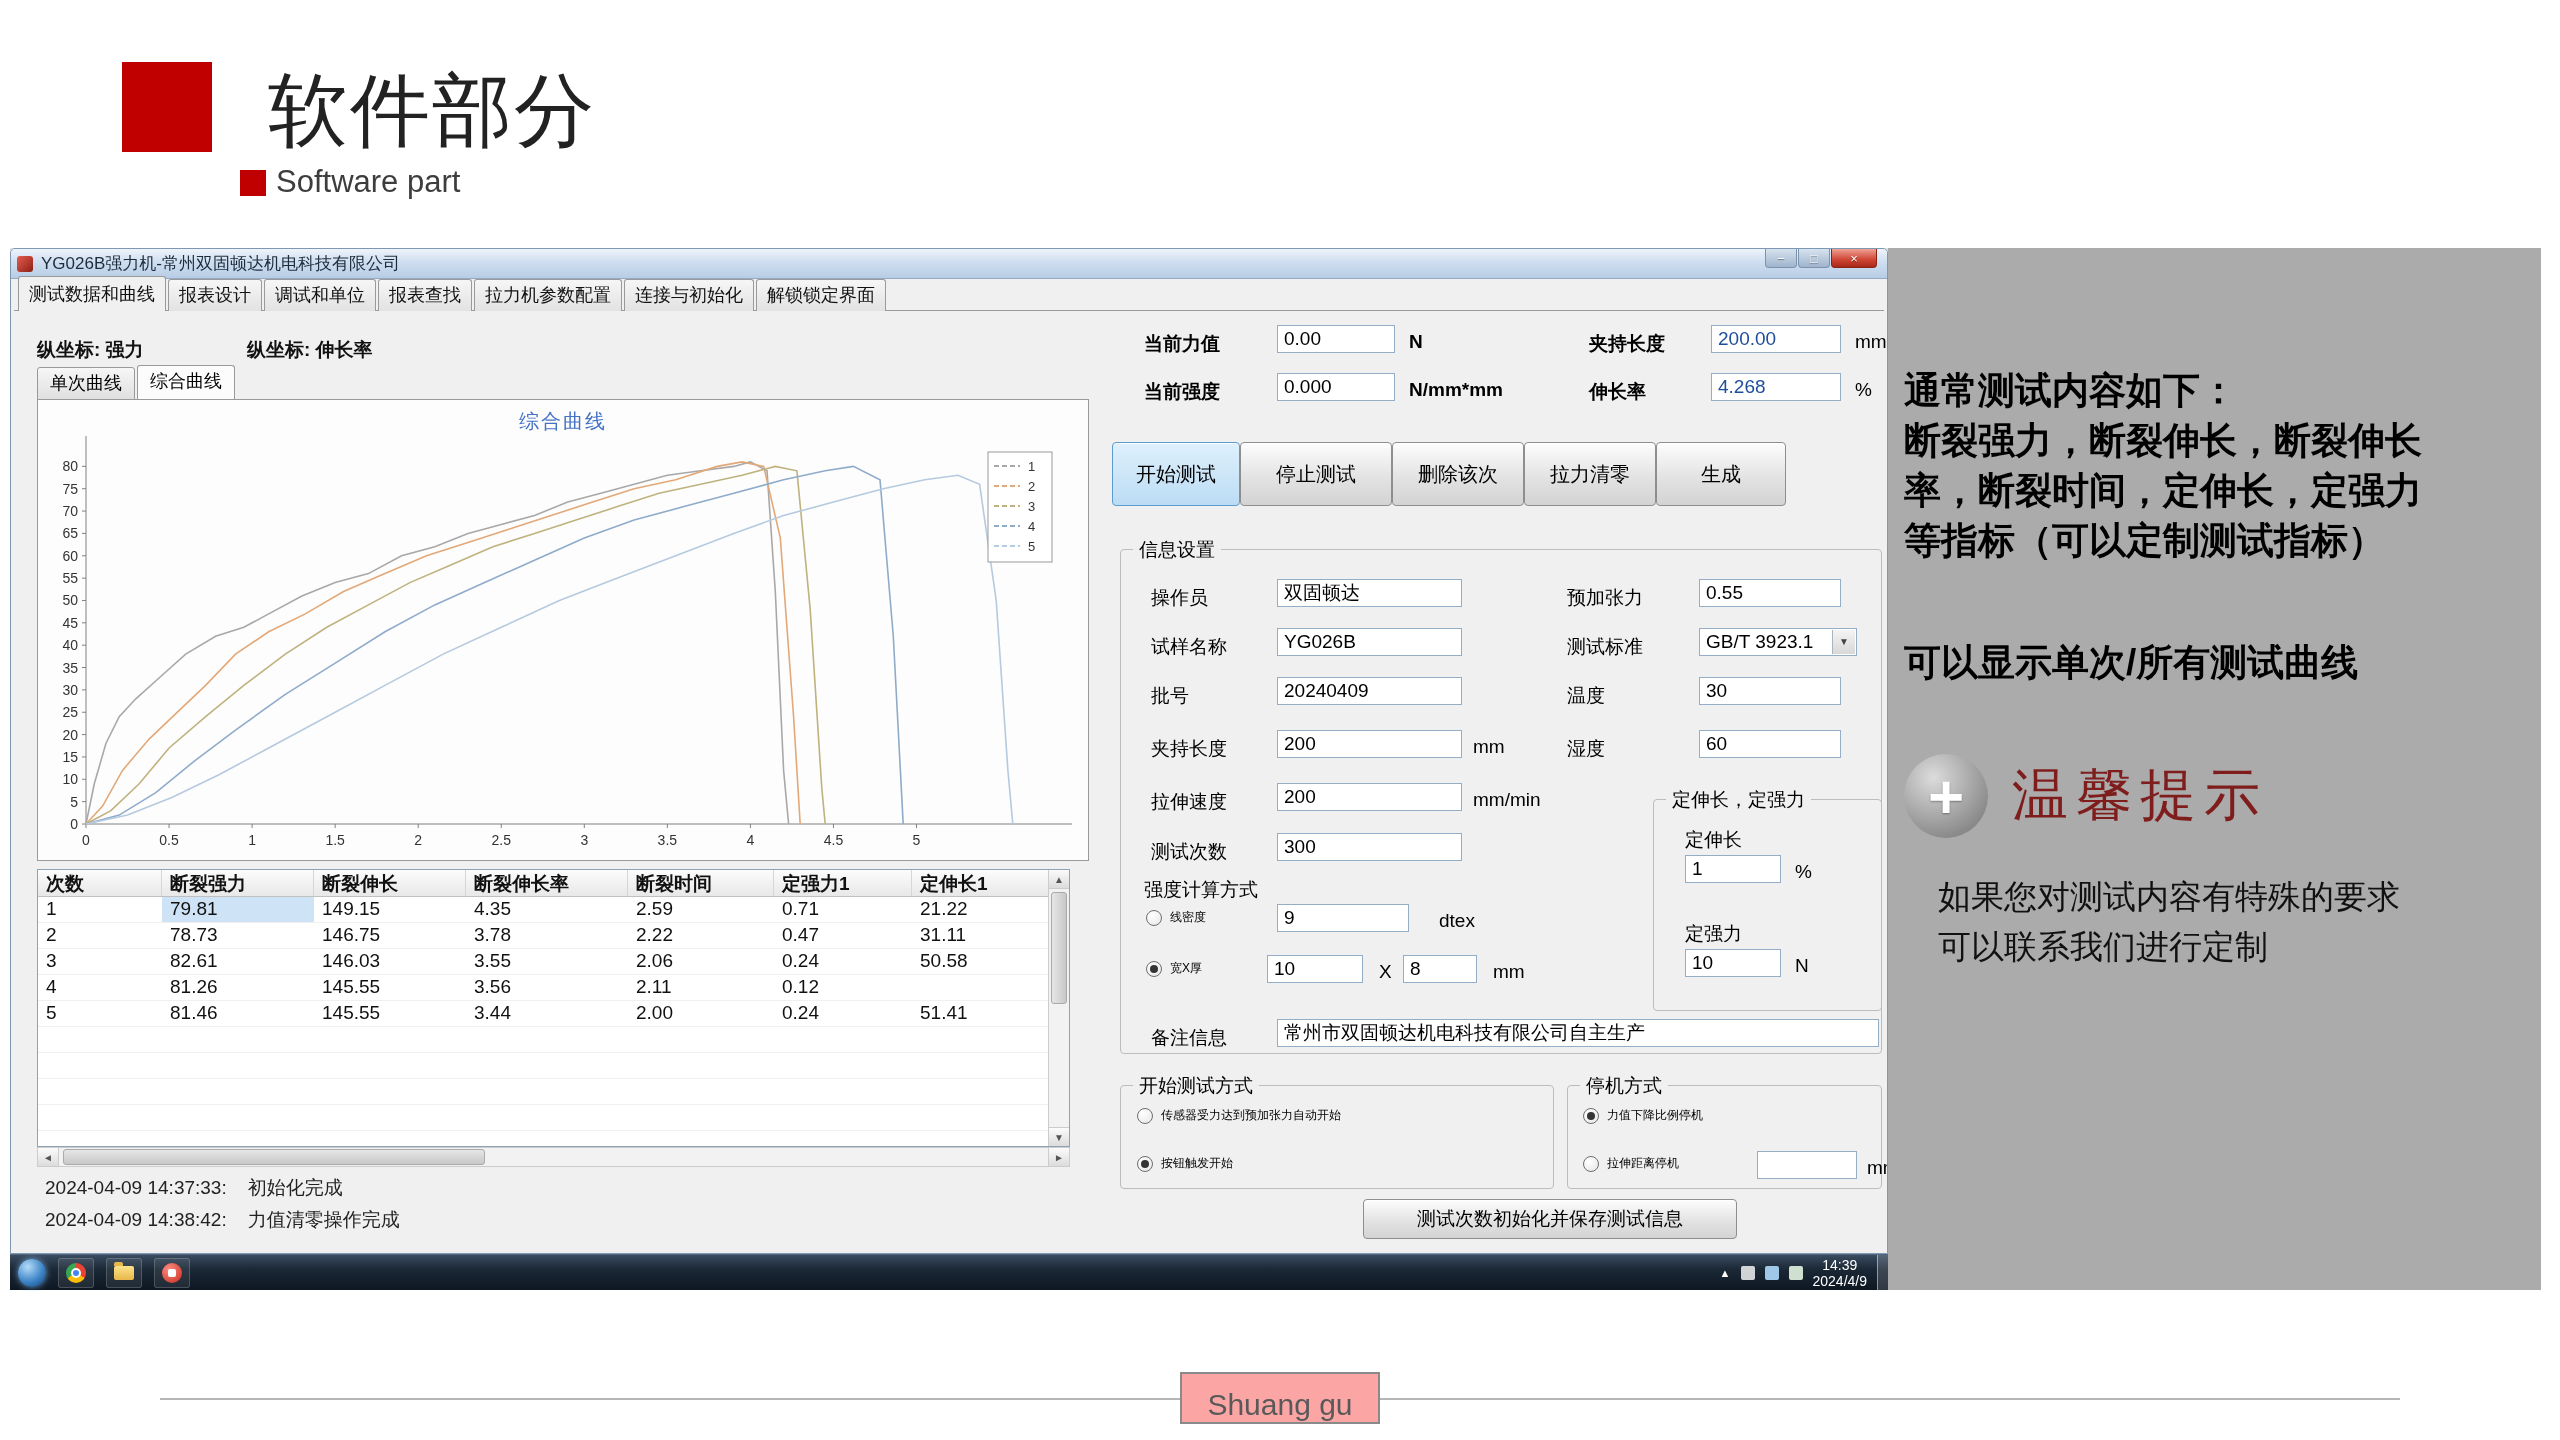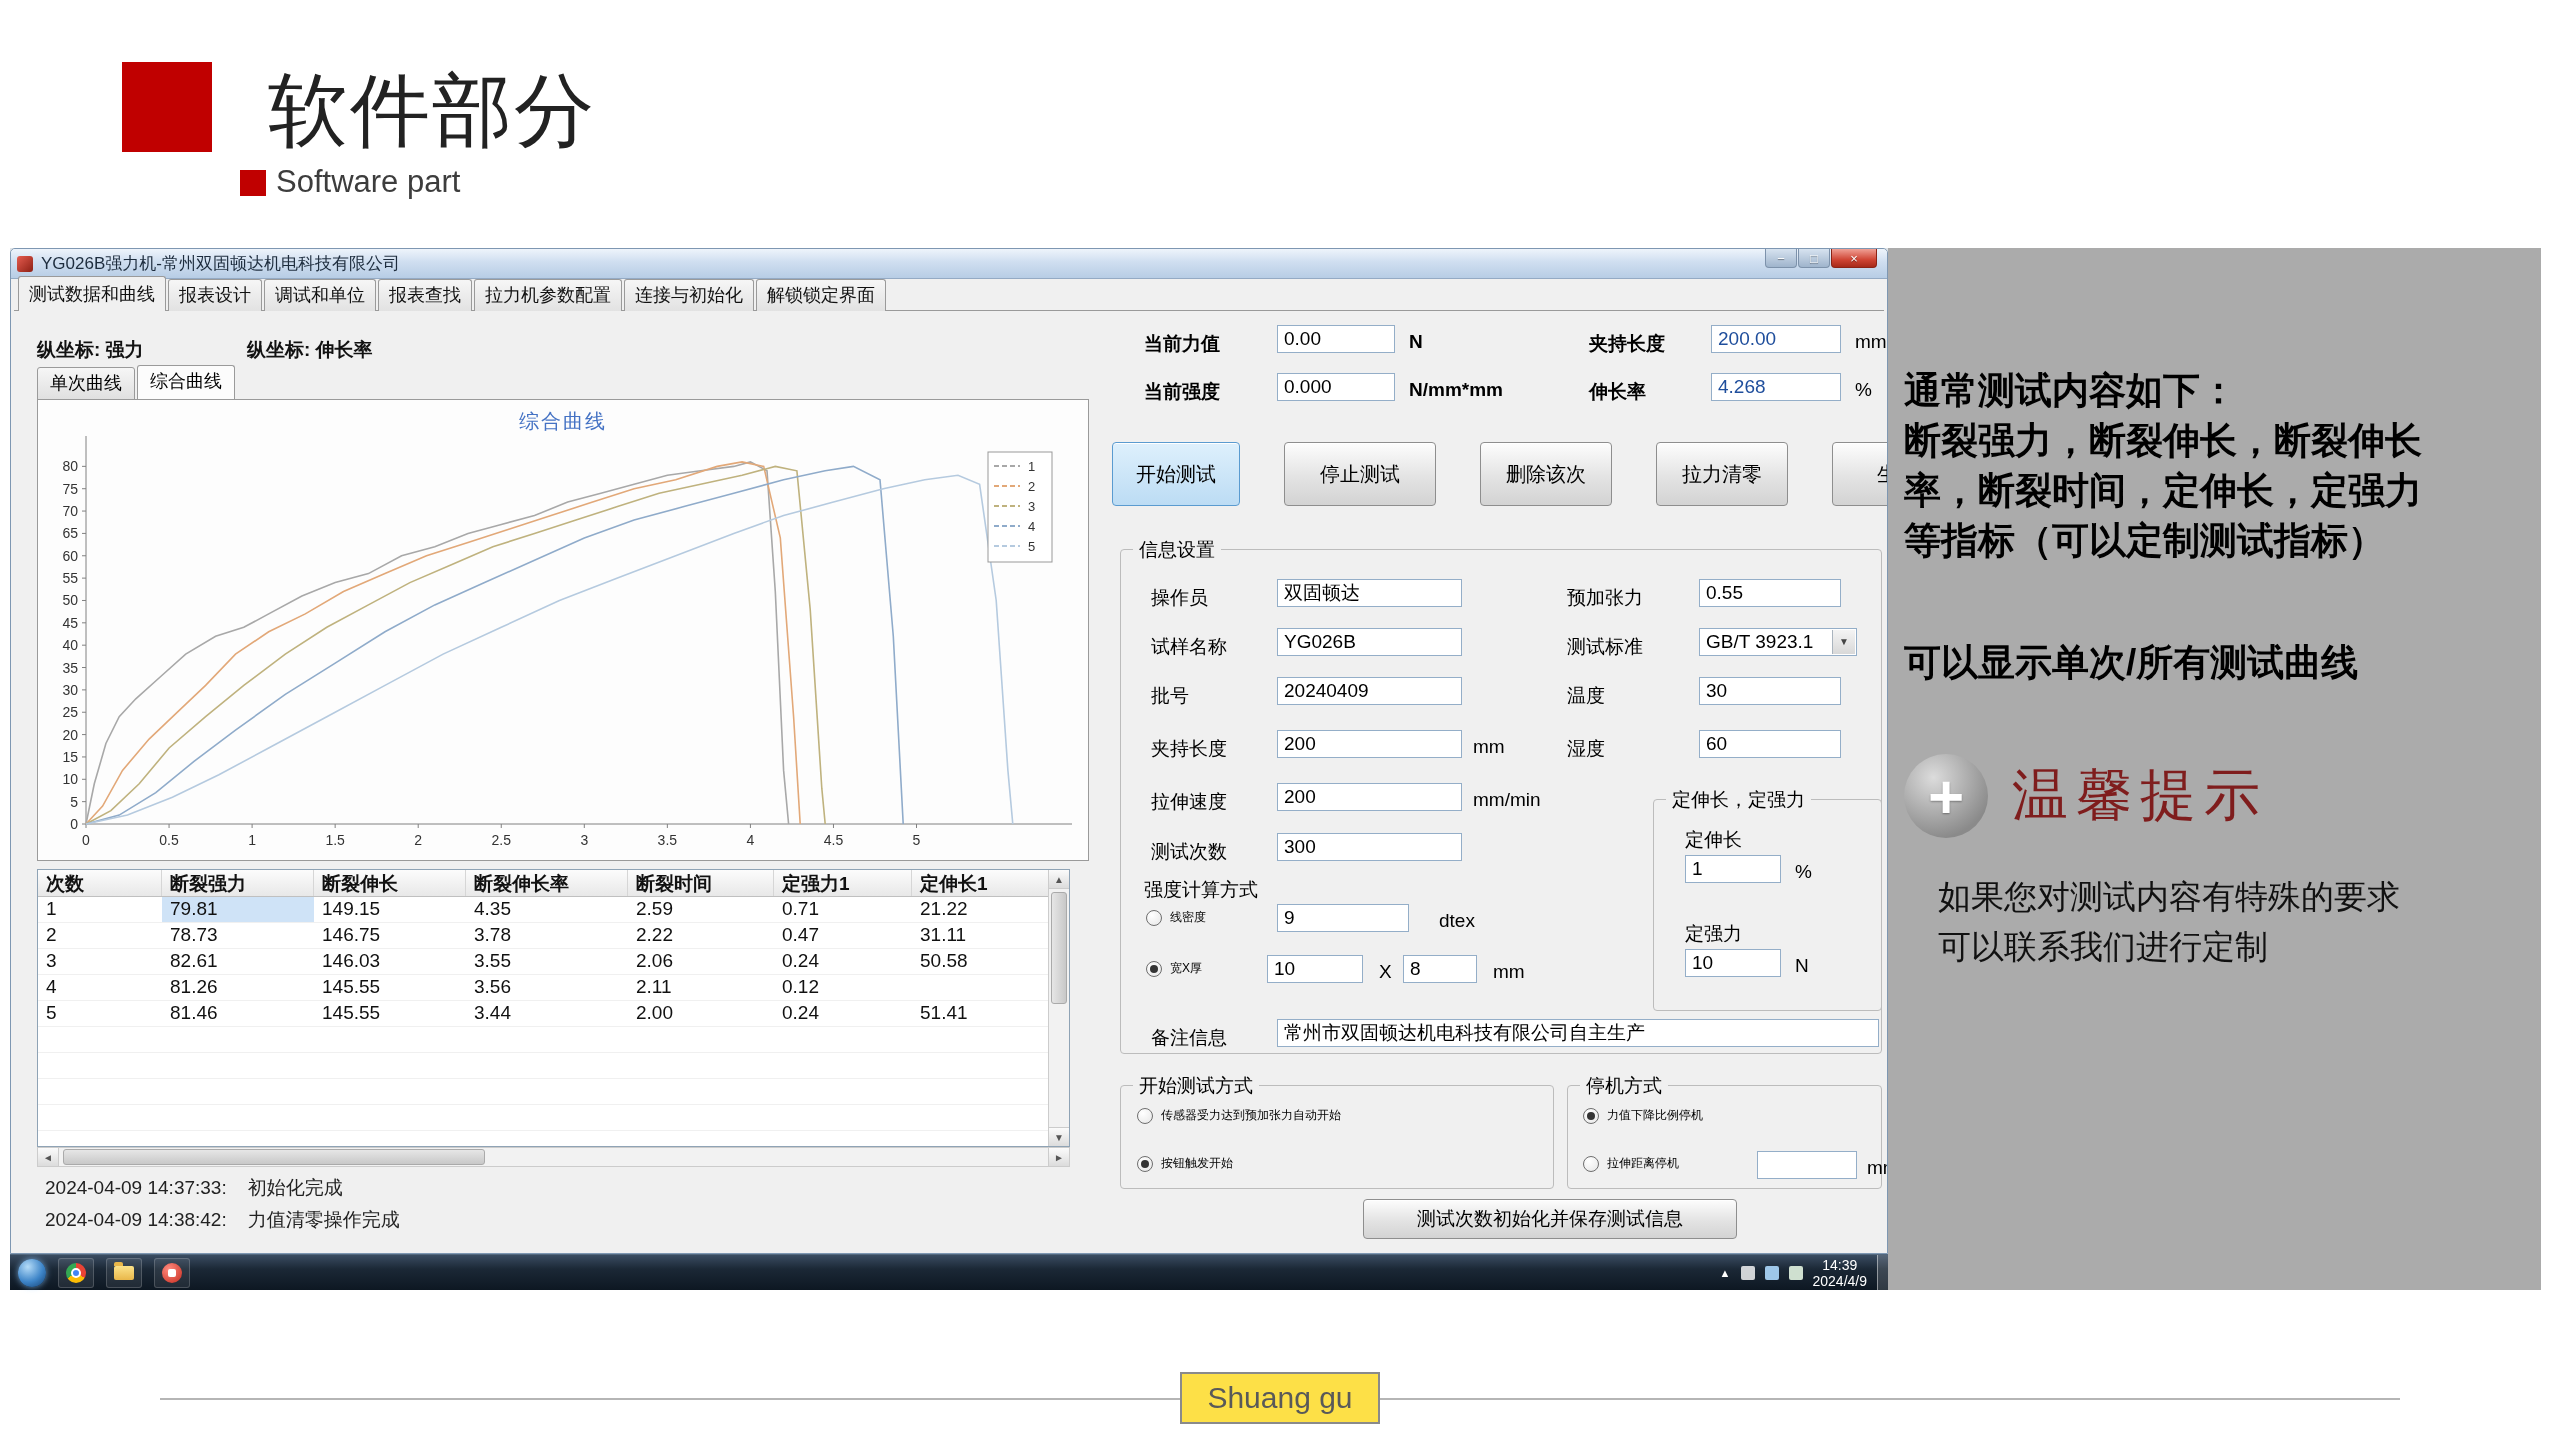--- a/index.html
+++ b/index.html
@@ -54,21 +54,21 @@
   .hthumb{width:420px;height:14px;margin-left:4px;background:linear-gradient(#e6e6e6,#c8c8c8);border:1px solid #aaa;border-radius:3px;}
 
   .log-line{font-size:19px;color:#222;white-space:pre;}
 
   
   .lbl{position:absolute;font-size:19px;color:#000;white-space:nowrap;}
   .lbl.bold{font-weight:700;}
   .tbox{position:absolute;height:28px;line-height:26px;background:#fff;border:1px solid #94aec8;font-size:19px;padding:0 6px;box-sizing:border-box;white-space:nowrap;overflow:hidden;color:#000;}
   .blueval{color:#1f4e9c;}
   .dd-btn{position:absolute;right:1px;top:1px;bottom:1px;width:22px;background:linear-gradient(#f4f4f4,#d8d8d8);border-left:1px solid #aab4be;font-size:10px;display:flex;align-items:center;justify-content:center;color:#444;}
-  .btn-row{position:absolute;left:1101px;top:193px;height:64px;display:flex;gap:44px;}
+  .btn-row{position:absolute;left:1101px;top:193px;height:64px;display:flex;}
   .btn{height:64px;display:flex;align-items:center;justify-content:center;font-size:20px;color:#000;border:1px solid #8e8e8e;border-radius:4px;background:linear-gradient(#fdfdfd,#e3e3e3 55%,#d3d3d3);box-shadow:inset 0 1px 0 #fff;white-space:nowrap;box-sizing:border-box;}
   .btn.primary{background:linear-gradient(#def0fc,#bcdcf4);border-color:#5a9bd0;}
   .groupbox{position:absolute;border:1px solid #bcbcbc;border-radius:4px;box-sizing:border-box;}
   .gb-label{position:absolute;top:-13px;left:12px;background:#f0f0f0;padding:0 6px;font-size:19px;white-space:nowrap;color:#000;}
   .radio-row{position:absolute;display:flex;align-items:center;gap:8px;font-size:12px;white-space:nowrap;color:#000;}
   .radio{display:inline-block;width:16px;height:16px;border:1px solid #6e6e6e;border-radius:50%;background:radial-gradient(circle at 35% 30%,#fff,#e6e6e6);position:relative;flex:0 0 auto;box-sizing:border-box;}
   .radio.on::after{content:"";position:absolute;left:3px;top:3px;width:8px;height:8px;border-radius:50%;background:#343434;}
   .save-btn{position:absolute;left:1352px;top:950px;width:374px;height:40px;font-size:19px;}
 
   
@@ -94,21 +94,21 @@
   .notes-bold div{font-size:37px;font-weight:700;color:#000;line-height:50px;white-space:nowrap;}
   .notes-gap{height:36px;}
   .tip-row{display:flex;align-items:center;gap:24px;margin-top:66px;}
   .plus-circle{width:84px;height:84px;border-radius:50%;background:radial-gradient(circle at 35% 28%,#dcdcdc,#8a8a8a 75%);display:flex;align-items:center;justify-content:center;color:#fff;font-size:62px;font-weight:700;flex:0 0 auto;text-shadow:0 1px 2px rgba(0,0,0,.35);}
   .tip-title{font-size:56px;color:#7f1d1d;letter-spacing:8px;white-space:nowrap;}
   .tip-lines{margin-top:34px;margin-left:34px;}
   .tip-lines div{font-size:33px;color:#111;line-height:50px;white-space:nowrap;}
 
   
   .footer-line{position:absolute;left:160px;top:1398px;width:2240px;border-top:2px solid #b5b5b5;}
-  .footer-box{position:absolute;left:1180px;top:1372px;width:200px;height:52px;background:#fde047;border:2px solid #8a8a8a;display:flex;align-items:center;justify-content:center;font-size:30px;color:#595959;box-sizing:border-box;}
+  .footer-box{position:absolute;left:1180px;top:1372px;width:200px;height:52px;background:#fca5a5;border:2px solid #8a8a8a;display:flex;align-items:flex-end;justify-content:center;font-size:30px;color:#595959;box-sizing:border-box;}
 </style>
 </head>
 <body>
 
 <div class="slide">
 
   <div class="title-square"></div>
   <div class="slide-title">软件部分</div>
   <div class="subtitle-square"></div>
   <div class="slide-subtitle">Software part</div>

